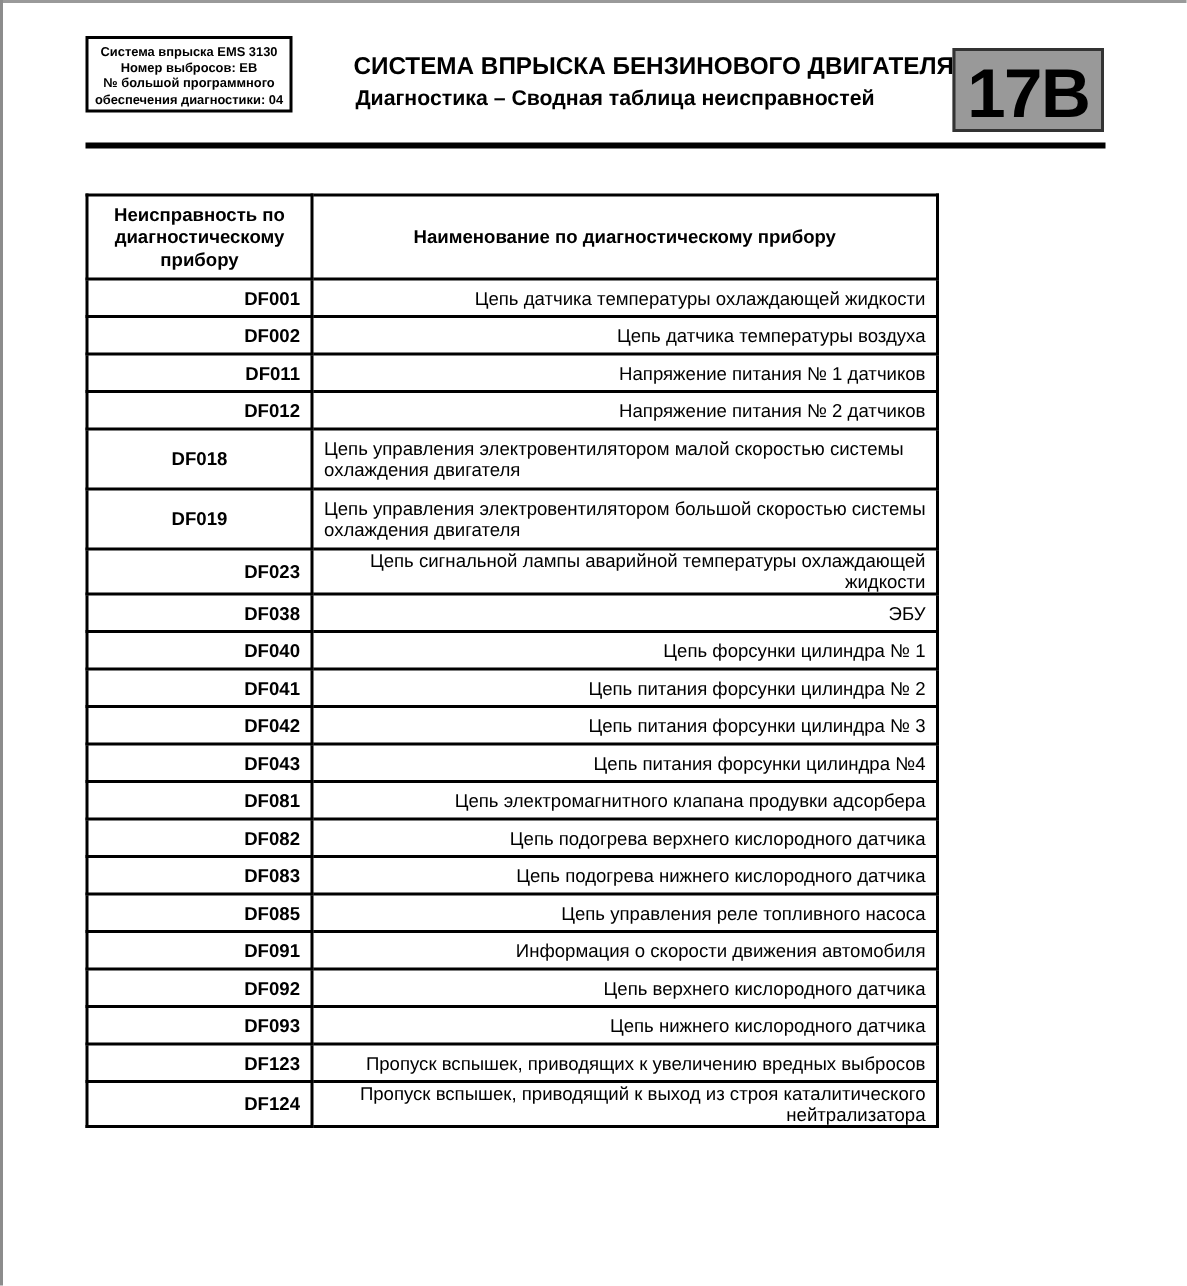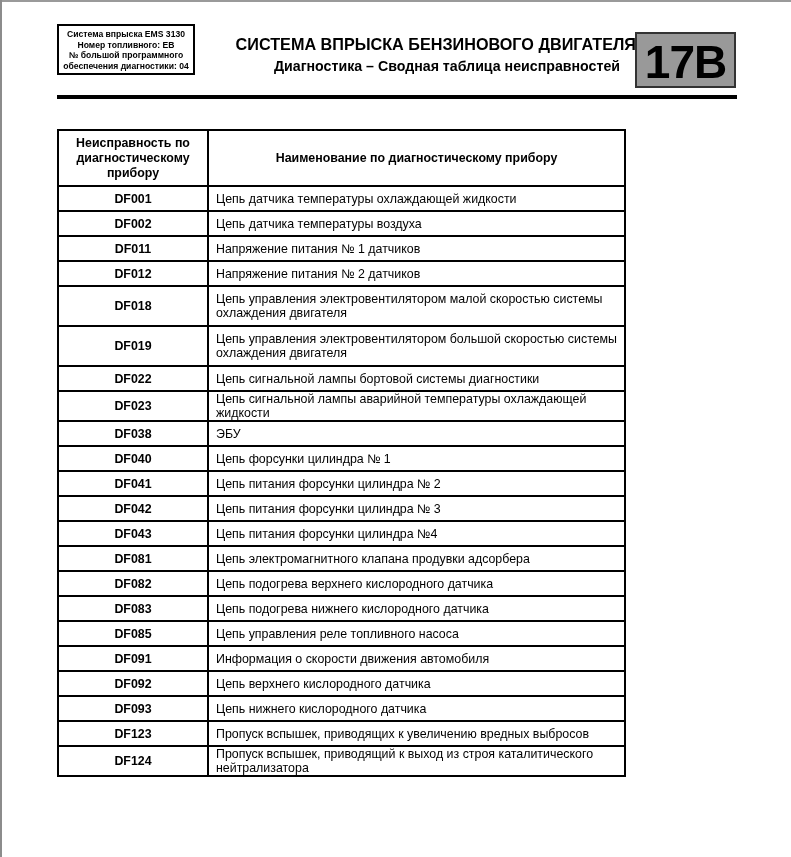--- a/index.html
+++ b/index.html
@@ -19,21 +19,21 @@
     text-align: center; padding-top: 3px;
   }
   .info-box div { white-space: nowrap; }
 
   .title-main {
     position: absolute; left: 200px; top: 35px; width: 436px;
     font-size: 16.2px; font-weight: bold; text-align: right; white-space: nowrap;
   }
   .title-sub {
     position: absolute; left: 200px; top: 58px; width: 420px;
-    font-size: 14.2px; font-weight: bold; text-align: right; white-space: nowrap;
+    font-size: 14.2px; font-weight: bold; text-align: center; white-space: nowrap;
   }
   .section-badge {
     position: absolute; left: 635px; top: 32px; width: 101px; height: 56px;
     background: #999999; border: 2px solid #333; box-sizing: border-box;
     font-size: 46px; font-weight: bold; text-align: center; line-height: 56px;
     letter-spacing: -1px;
   }
   .header-rule {
     position: absolute; left: 57px; top: 95px; width: 680px; height: 4px; background: #000;
   }
@@ -45,32 +45,32 @@
   }
   table.faults th, table.faults td {
     border: 2px solid #000; padding: 0 7px; vertical-align: middle;
   }
   table.faults th {
     font-weight: bold; font-size: 12.4px; line-height: 15px; height: 54px; text-align: center;
   }
   th.col-code { width: 134px; }
   td.code { text-align: center; font-weight: bold; }
   td.name { text-align: left; line-height: 14px; }
-  tr.r1 td { height: 23px; }
+  tr.r1 td { height: 23px; text-align: right; }
   tr.r2 td { height: 38px; }
 </style>
 </head>
 <body>
 
 <div class="viewer-top"></div>
 <div class="viewer-left"></div>
 
 <div class="info-box">
   <div>Система впрыска EMS 3130</div>
-  <div>Номер топливного: ЕВ</div>
+  <div>Номер выбросов: ЕВ</div>
   <div>№ большой программного</div>
   <div>обеспечения диагностики: 04</div>
 </div>
 
 <div class="title-main">СИСТЕМА ВПРЫСКА БЕНЗИНОВОГО ДВИГАТЕЛЯ</div>
 <div class="title-sub">Диагностика – Сводная таблица неисправностей</div>
 <div class="section-badge">17B</div>
 <div class="header-rule"></div>
 
 <table class="faults">
@@ -97,24 +97,20 @@
         <td class="code">DF012</td>
         <td class="name">Напряжение питания № 2 датчиков</td>
       </tr>
     <tr class="r2">
         <td class="code">DF018</td>
         <td class="name">Цепь управления электровентилятором малой скоростью системы охлаждения двигателя</td>
       </tr>
     <tr class="r2">
         <td class="code">DF019</td>
         <td class="name">Цепь управления электровентилятором большой скоростью системы охлаждения двигателя</td>
-      </tr>
-    <tr class="r1">
-        <td class="code">DF022</td>
-        <td class="name">Цепь сигнальной лампы бортовой системы диагностики</td>
       </tr>
     <tr class="r1">
         <td class="code">DF023</td>
         <td class="name">Цепь сигнальной лампы аварийной температуры охлаждающей жидкости</td>
       </tr>
     <tr class="r1">
         <td class="code">DF038</td>
         <td class="name">ЭБУ</td>
       </tr>
     <tr class="r1">

